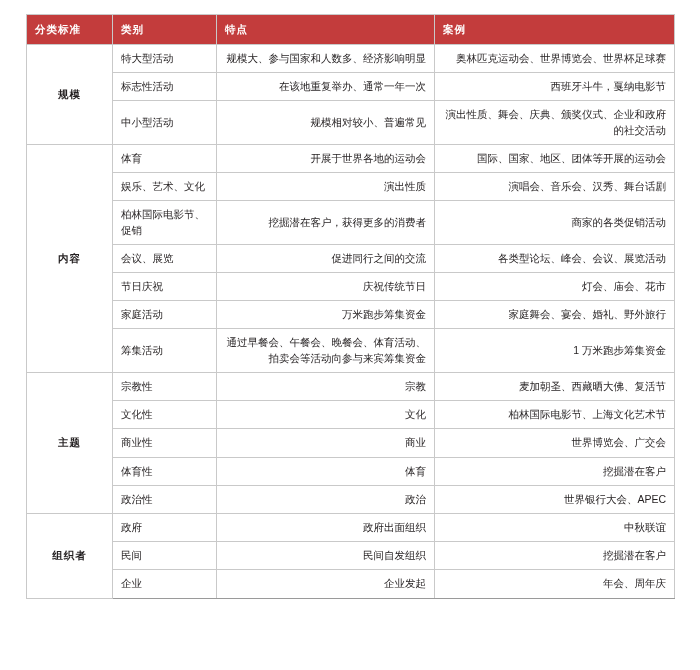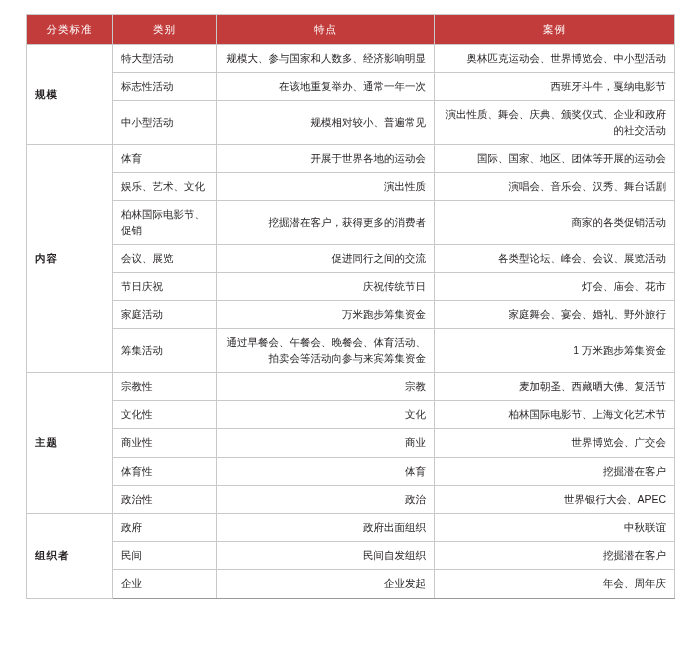--- a/index.html
+++ b/index.html
@@ -29,34 +29,34 @@
     border: 1px solid #c9c9c9;
     vertical-align: middle;
     font-size: 10.5px;
     line-height: 1.45;
     padding: 6px 8px;
     box-sizing: border-box;
   }
   thead th {
     background: #c33c3c;
     color: #ffffff;
-    font-weight: normal;
-    text-align: center;
+    font-weight: bold;
+    text-align: left;
     font-size: 11.5px;
     height: 30px;
     border: 1px solid #c33c3c;
     letter-spacing: 1px;
   }
   col.c-crit { width: 86px; }
   col.c-cat  { width: 104px; }
   col.c-feat { width: 218px; }
   col.c-case { width: 240px; }
 
   td.criterion {
-    text-align: left;
+    text-align: center;
     font-weight: bold;
     font-size: 12px;
     letter-spacing: 1px;
   }
   td.category {
     text-align: left;
     font-size: 11px;
   }
   td.feature, td.example {
     text-align: right;
@@ -86,21 +86,21 @@
         <th>类别</th>
         <th>特点</th>
         <th>案例</th>
       </tr>
     </thead>
     <tbody id="table-body">
         <tr>
           <td class="criterion" rowspan="3">规模</td>
           <td class="category">特大型活动</td>
           <td class="feature">规模大、参与国家和人数多、经济影响明显</td>
-          <td class="example">奥林匹克运动会、世界博览会、中小型活动</td>
+          <td class="example">奥林匹克运动会、世界博览会、世界杯足球赛</td>
         </tr>
         <tr>
           <td class="category">标志性活动</td>
           <td class="feature">在该地重复举办、通常一年一次</td>
           <td class="example">西班牙斗牛，戛纳电影节</td>
         </tr>
         <tr class="group-end">
           <td class="category">中小型活动</td>
           <td class="feature">规模相对较小、普遍常见</td>
           <td class="example">演出性质、舞会、庆典、颁奖仪式、企业和政府的社交活动</td>

